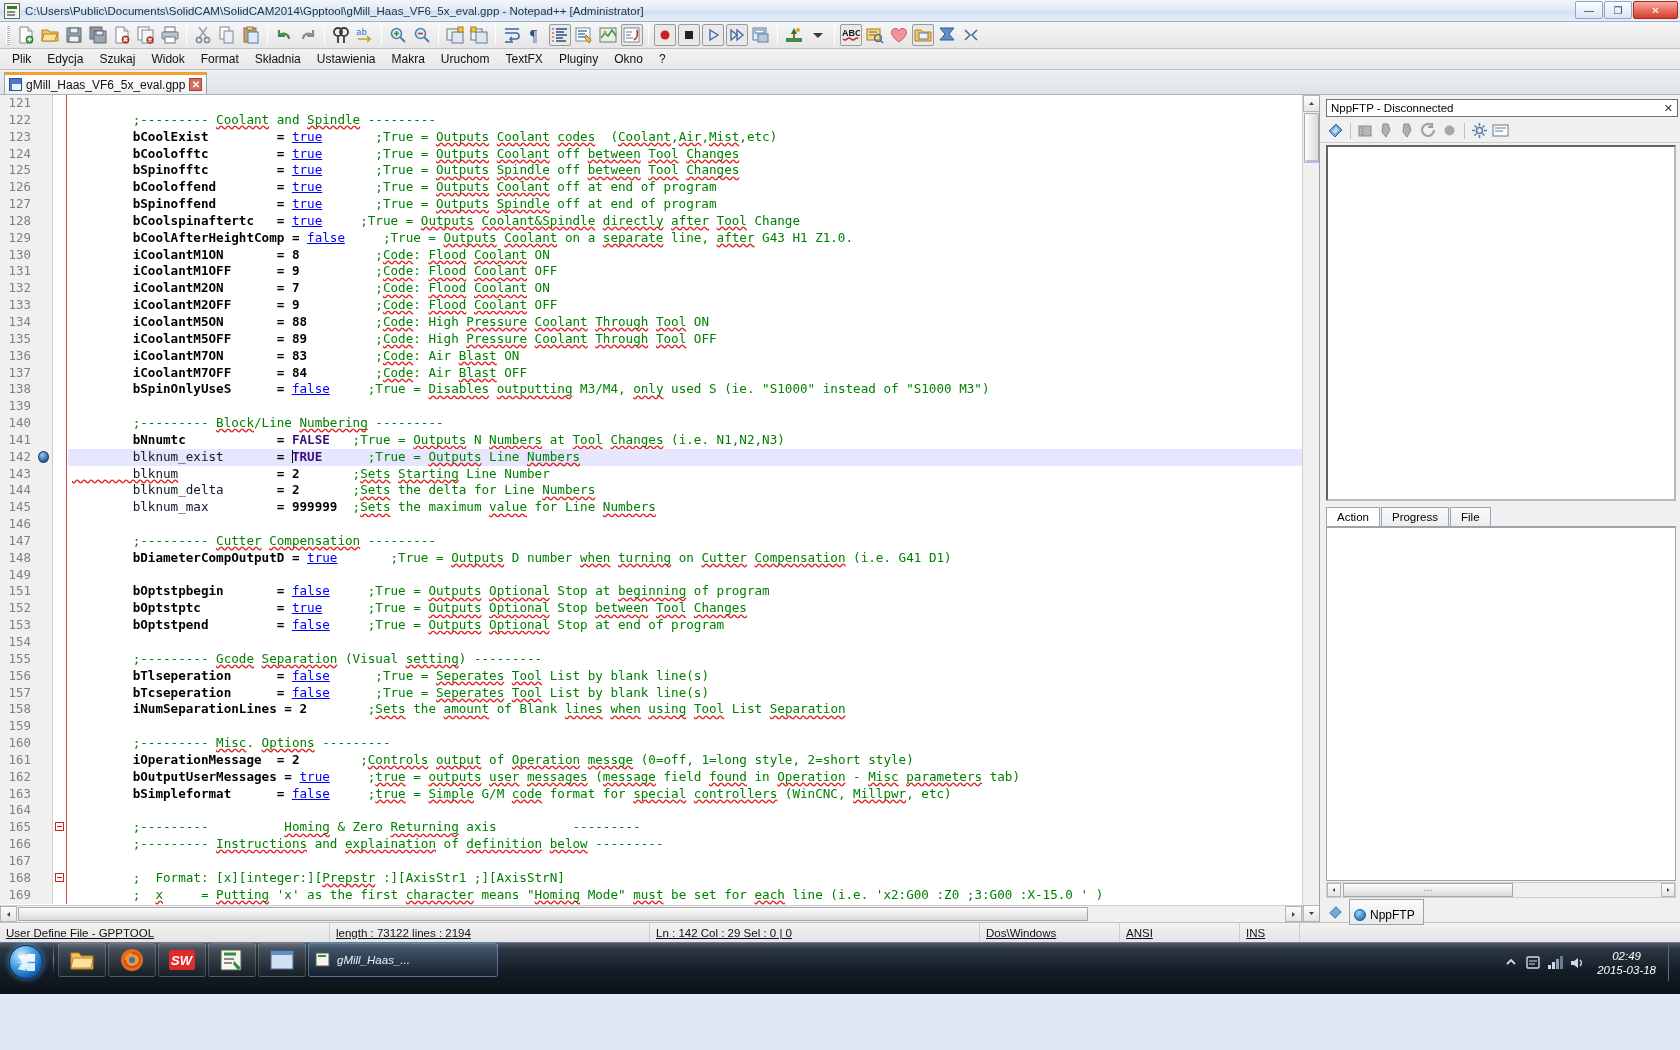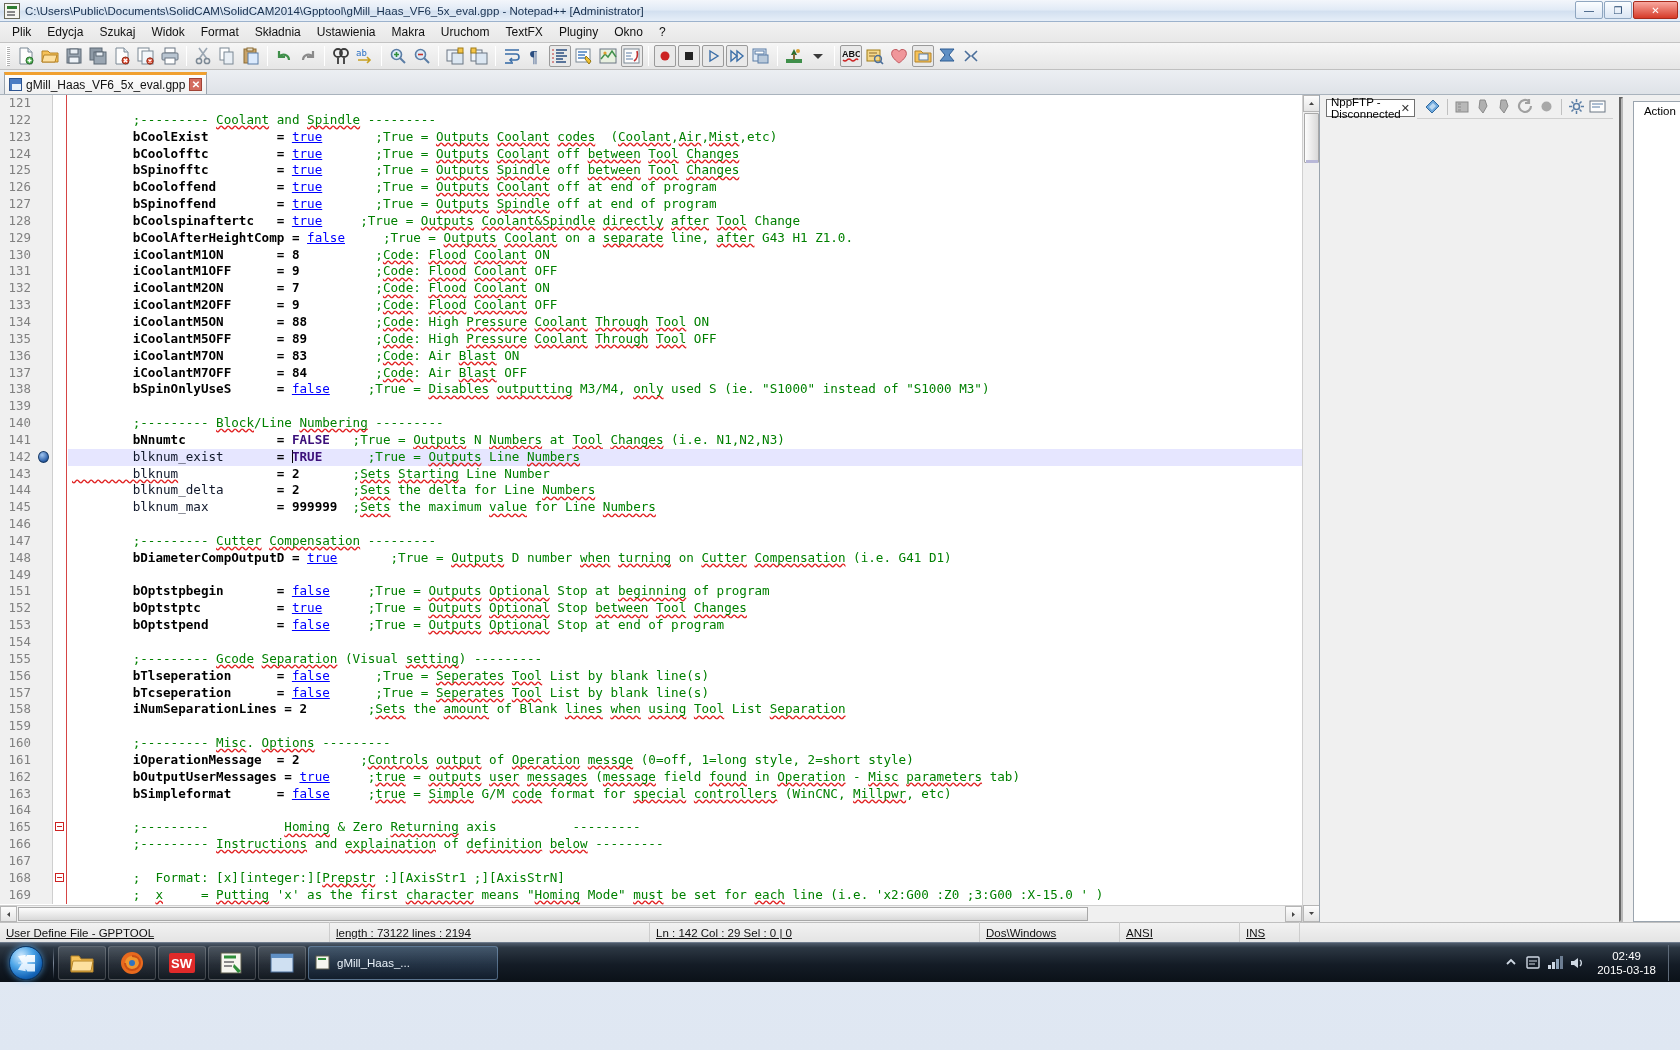--- a/index.html
+++ b/index.html
@@ -264,21 +264,21 @@
   .hsb-thumb {
     position:absolute; top:1px; height:14px;
     background: linear-gradient(#fdfdfd,#d9d9d9);
     border:1px solid #a8a8a8;
   }
 
   
   #ftp-panel {
     width: 360px; flex: none;
     background: #f0f0f0;
-    display: flex; flex-direction: row;
+    display: flex; flex-direction: column; text-align: right;
   }
   .ftp-title {
     height: 18px;
     display: flex; align-items: center; justify-content: space-between;
     padding: 0 4px;
     border: 1px solid #707070;
     background: #fff;
     font-size: 11.5px; color: #000;
     margin: 4px 2px 2px 6px;
   }
@@ -322,24 +322,24 @@
     height: 16px; margin: 1px 4px 2px 6px;
     background: #f0f0f0; position: relative;
     border: 1px solid #cfcfcf;
   }
   .ftp-statusrow {
     display:flex; align-items:center; gap:4px;
     margin: 2px 4px 0 6px; height: 20px;
   }
   .ftp-statustab {
     display:flex; align-items:center; gap:4px;
-    padding: 2px 8px 2px 4px;
+    padding: 8px 8px 2px 4px;
     background: linear-gradient(#fbfbfb,#e8e8e8);
     border: 1px solid #9aa4ae;
-    font-size: 17px;
+    font-size: 12px;
   }
   .ftp-globe {
     width:12px;height:12px;border-radius:50%;
     background: radial-gradient(circle at 35% 30%, #9fd7f5, #2b7fc4 70%);
     border:1px solid #1a5e95; flex:none;
   }
 
   
   #statusbar {
     height: 20px;
@@ -350,25 +350,26 @@
   }
   .sb-cell {
     padding: 12px 6px; height: 20px;
     display: flex; align-items: center;
     border-right: 1px solid #cdcdcd;
     white-space: nowrap; overflow: hidden; text-decoration: underline;
   }
 
   
   #taskbar {
-    height: 40px;
+    height: 52px;
     background: linear-gradient(#4f5b6b 0%, #2c3743 12%, #141c26 55%, #0b1118 100%);
-    display: flex; align-items: center;
+    display: flex; align-items: flex-start;
     border-top: 1px solid #6e7b8c;
     position: relative;
+    font-style: italic;
   }
   #startorb {
     width: 48px; height: 38px; margin-left: 2px;
     display:flex; align-items:center; justify-content:center; flex:none;
   }
   #startorb .orb {
     width: 34px; height: 34px; border-radius: 50%;
     background: radial-gradient(circle at 35% 28%, #cfe9ff 0%, #4ea6e8 38%, #1565b8 70%, #0b3f7e 100%);
     border: 1px solid #0a3a6e;
     box-shadow: 0 0 6px rgba(90,180,255,.7);
@@ -419,308 +420,308 @@
 <div id="app">
 
   <div id="titlebar">
     <div class="tb-icon"></div>
     <div id="title-text">C:\Users\Public\Documents\SolidCAM\SolidCAM2014\Gpptool\gMill_Haas_VF6_5x_eval.gpp - Notepad++ [Administrator]</div>
     <div class="win-btns">
       <div class="win-btn">—</div>
       <div class="win-btn">❐</div>
       <div class="win-btn close">✕</div>
     </div>
+  </div>
+
+  <div id="toolbar">
+    <div class="tb-grip"></div>
+
+    <div class="tbi">
+        <svg width="18" height="18" viewBox="0 0 18 18">
+          <path d="M3 1h8l4 4v12H3z" fill="#fdfdfd" stroke="#7b8894"></path>
+          <path d="M11 1v4h4" fill="#dbe6f0" stroke="#7b8894"></path>
+          <circle cx="12.5" cy="13.5" r="3.5" fill="#4caf50" stroke="#2c6e2f"></circle>
+          <path d="M12.5 11.5v4M10.5 13.5h4" stroke="#fff" stroke-width="1.4"></path>
+        </svg>
+      </div>
+    <div class="tbi">
+        <svg width="18" height="18" viewBox="0 0 18 18">
+          <path d="M1 4h6l2 2h8v9H1z" fill="#f6c259" stroke="#b58326"></path>
+          <path d="M3 8h13l-2 7H1z" fill="#fde0a0" stroke="#b58326"></path>
+        </svg>
+      </div>
+    <div class="tbi">
+        <svg width="18" height="18" viewBox="0 0 18 18">
+          <rect x="2" y="2" width="14" height="14" fill="#9aa6b2" stroke="#5d6875"></rect>
+          <rect x="5" y="2" width="8" height="5" fill="#e8eef4" stroke="#5d6875"></rect>
+          <rect x="4" y="10" width="10" height="6" fill="#eef3f8" stroke="#5d6875"></rect>
+        </svg>
+      </div>
+    <div class="tbi">
+        <svg width="18" height="18" viewBox="0 0 18 18">
+          <rect x="1" y="1" width="12" height="12" fill="#8e9aa6" stroke="#5d6875"></rect>
+          <rect x="5" y="5" width="12" height="12" fill="#9aa6b2" stroke="#5d6875"></rect>
+          <rect x="7" y="5" width="7" height="4" fill="#e8eef4" stroke="#5d6875"></rect>
+        </svg>
+      </div>
+    <div class="tbi">
+        <svg width="18" height="18" viewBox="0 0 18 18">
+          <path d="M3 1h8l4 4v12H3z" fill="#fdfdfd" stroke="#7b8894"></path>
+          <path d="M11 1v4h4" fill="#dbe6f0" stroke="#7b8894"></path>
+          <circle cx="12.5" cy="13.5" r="3.5" fill="#e04a2f" stroke="#8d2b18"></circle>
+          <path d="M10.8 11.8l3.4 3.4M14.2 11.8l-3.4 3.4" stroke="#fff" stroke-width="1.4"></path>
+        </svg>
+      </div>
+    <div class="tbi">
+        <svg width="18" height="18" viewBox="0 0 18 18">
+          <rect x="1" y="1" width="11" height="13" fill="#fdfdfd" stroke="#7b8894"></rect>
+          <rect x="5" y="4" width="11" height="13" fill="#f2f6fa" stroke="#7b8894"></rect>
+          <circle cx="13" cy="14" r="3.2" fill="#e04a2f" stroke="#8d2b18"></circle>
+          <path d="M11.5 12.5l3 3M14.5 12.5l-3 3" stroke="#fff" stroke-width="1.3"></path>
+        </svg>
+      </div>
+    <div class="tbi">
+        <svg width="18" height="18" viewBox="0 0 18 18">
+          <rect x="4" y="1" width="10" height="5" fill="#fff" stroke="#6b7683"></rect>
+          <rect x="1" y="6" width="16" height="7" rx="1" fill="#b9c5d1" stroke="#6b7683"></rect>
+          <rect x="4" y="11" width="10" height="6" fill="#fff" stroke="#6b7683"></rect>
+        </svg>
+      </div>
+
+    <div class="tbsep"></div>
+
+    <div class="tbi">
+        <svg width="18" height="18" viewBox="0 0 18 18">
+          <path d="M5 1l8 11M13 1L5 12" stroke="#9aa6b2" stroke-width="1.6" fill="none"></path>
+          <circle cx="5" cy="14" r="2.6" fill="none" stroke="#7b8894" stroke-width="1.5"></circle>
+          <circle cx="13" cy="14" r="2.6" fill="none" stroke="#7b8894" stroke-width="1.5"></circle>
+        </svg>
+      </div>
+    <div class="tbi">
+        <svg width="18" height="18" viewBox="0 0 18 18">
+          <rect x="2" y="1" width="9" height="12" fill="#fff" stroke="#7b8894"></rect>
+          <rect x="6" y="5" width="9" height="12" fill="#e9eff5" stroke="#7b8894"></rect>
+        </svg>
+      </div>
+    <div class="tbi">
+        <svg width="18" height="18" viewBox="0 0 18 18">
+          <rect x="2" y="2" width="12" height="14" fill="#c9a46a" stroke="#8a6a33"></rect>
+          <rect x="5" y="1" width="6" height="3" fill="#e8e0cc" stroke="#8a6a33"></rect>
+          <rect x="6" y="6" width="10" height="11" fill="#dbeafd" stroke="#5a7da5"></rect>
+        </svg>
+      </div>
+
+    <div class="tbsep"></div>
+
+    <div class="tbi">
+        <svg width="18" height="18" viewBox="0 0 18 18">
+          <path d="M14 13a5.5 5.5 0 0 0-10-3" fill="none" stroke="#3f8f4a" stroke-width="2.2"></path>
+          <path d="M4 4v6h6" fill="none" stroke="#3f8f4a" stroke-width="2.2"></path>
+        </svg>
+      </div>
+    <div class="tbi">
+        <svg width="18" height="18" viewBox="0 0 18 18">
+          <path d="M4 13a5.5 5.5 0 0 1 10-3" fill="none" stroke="#8a8a8a" stroke-width="2.2"></path>
+          <path d="M14 4v6H8" fill="none" stroke="#8a8a8a" stroke-width="2.2"></path>
+        </svg>
+      </div>
+
+    <div class="tbsep"></div>
+
+    <div class="tbi">
+        <svg width="18" height="18" viewBox="0 0 18 18">
+          <circle cx="6" cy="6" r="4" fill="none" stroke="#3a3a3a" stroke-width="1.8"></circle>
+          <circle cx="12" cy="6" r="4" fill="none" stroke="#3a3a3a" stroke-width="1.8"></circle>
+          <path d="M6 11v6M12 11v6" stroke="#3a3a3a" stroke-width="1.8"></path>
+        </svg>
+      </div>
+    <div class="tbi">
+        <svg width="18" height="18" viewBox="0 0 18 18">
+          <text x="0" y="9" font-size="9" fill="#2a6fc4" font-family="monospace">ab</text>
+          <path d="M2 13h12M11 10l3 3-3 3" stroke="#c8a020" stroke-width="1.6" fill="none"></path>
+        </svg>
+      </div>
+
+    <div class="tbsep"></div>
+
+    <div class="tbi">
+        <svg width="18" height="18" viewBox="0 0 18 18">
+          <circle cx="7.5" cy="7.5" r="5" fill="#dcebf8" stroke="#5a7da5" stroke-width="1.6"></circle>
+          <path d="M11 11l5 5" stroke="#5a7da5" stroke-width="2"></path>
+          <path d="M7.5 5v5M5 7.5h5" stroke="#2f8f3a" stroke-width="1.6"></path>
+        </svg>
+      </div>
+    <div class="tbi">
+        <svg width="18" height="18" viewBox="0 0 18 18">
+          <circle cx="7.5" cy="7.5" r="5" fill="#dcebf8" stroke="#5a7da5" stroke-width="1.6"></circle>
+          <path d="M11 11l5 5" stroke="#5a7da5" stroke-width="2"></path>
+          <path d="M5 7.5h5" stroke="#c8322a" stroke-width="1.6"></path>
+        </svg>
+      </div>
+
+    <div class="tbsep"></div>
+
+    <div class="tbi">
+        <svg width="18" height="18" viewBox="0 0 18 18">
+          <rect x="1" y="3" width="11" height="11" fill="#eef3f8" stroke="#6b7683"></rect>
+          <rect x="6" y="6" width="11" height="11" fill="#dce7f2" stroke="#6b7683"></rect>
+          <rect x="12" y="1" width="5" height="5" fill="#f5c54a" stroke="#a07c17"></rect>
+        </svg>
+      </div>
+    <div class="tbi">
+        <svg width="18" height="18" viewBox="0 0 18 18">
+          <rect x="1" y="3" width="11" height="11" fill="#eef3f8" stroke="#6b7683"></rect>
+          <rect x="6" y="6" width="11" height="11" fill="#dce7f2" stroke="#6b7683"></rect>
+          <rect x="1" y="1" width="5" height="5" fill="#f5c54a" stroke="#a07c17"></rect>
+        </svg>
+      </div>
+
+    <div class="tbsep"></div>
+
+    <div class="tbi">
+        <svg width="18" height="18" viewBox="0 0 18 18">
+          <path d="M2 3h14M2 7h11a3 3 0 0 1 0 6H7" stroke="#3a6ea8" stroke-width="1.6" fill="none"></path>
+          <path d="M9 11l-2 2 2 2" stroke="#3a6ea8" stroke-width="1.6" fill="none"></path>
+          <path d="M2 16h8" stroke="#3a6ea8" stroke-width="1.6"></path>
+        </svg>
+      </div>
+    <div class="tbi">
+        <svg width="18" height="18" viewBox="0 0 18 18">
+          <text x="3" y="15" font-size="16" fill="#2a4d80" font-family="serif">¶</text>
+        </svg>
+      </div>
+    <div class="tbi framed">
+        <svg width="18" height="18" viewBox="0 0 18 18">
+          <path d="M2 2v14" stroke="#c03030" stroke-dasharray="2 2"></path>
+          <path d="M5 3h11M5 6h8M5 9h11M5 12h7M5 15h10" stroke="#2a4d80" stroke-width="1.5"></path>
+        </svg>
+      </div>
+    <div class="tbi">
+        <svg width="18" height="18" viewBox="0 0 18 18">
+          <rect x="1" y="2" width="14" height="13" fill="#fdfdfd" stroke="#7b8894"></rect>
+          <path d="M3 5h9M3 8h7M3 11h9" stroke="#4a80c0" stroke-width="1.3"></path>
+          <path d="M11 9l5 5-2 3-4-5z" fill="#f2c232" stroke="#9a7a12"></path>
+        </svg>
+      </div>
+    <div class="tbi">
+        <svg width="18" height="18" viewBox="0 0 18 18">
+          <rect x="1" y="2" width="16" height="14" fill="#e8f0e0" stroke="#6b7683"></rect>
+          <path d="M2 12l4-5 3 3 4-6 4 6" fill="none" stroke="#3f8f4a" stroke-width="1.5"></path>
+          <circle cx="6" cy="6" r="1.6" fill="#e0a030"></circle>
+        </svg>
+      </div>
+    <div class="tbi framed">
+        <svg width="18" height="18" viewBox="0 0 18 18">
+          <rect x="1" y="2" width="15" height="14" fill="#fdfdfd" stroke="#7b8894"></rect>
+          <path d="M3 6h6M3 9h5M3 12h7" stroke="#5a7da5" stroke-width="1.2"></path>
+          <path d="M11 14c3-2 4-6 3-10" stroke="#c03030" stroke-width="1.6" fill="none"></path>
+        </svg>
+      </div>
+
+    <div class="tbsep"></div>
+
+    <div class="tbi framed">
+        <svg width="18" height="18" viewBox="0 0 18 18">
+          <circle cx="9" cy="9" r="4.5" fill="#cc2222"></circle>
+        </svg>
+      </div>
+    <div class="tbi framed">
+        <svg width="18" height="18" viewBox="0 0 18 18">
+          <rect x="5" y="5" width="8" height="8" fill="#222"></rect>
+        </svg>
+      </div>
+    <div class="tbi framed">
+        <svg width="18" height="18" viewBox="0 0 18 18">
+          <path d="M6 4l8 5-8 5z" fill="none" stroke="#3a6ea8" stroke-width="1.4"></path>
+        </svg>
+      </div>
+    <div class="tbi framed">
+        <svg width="18" height="18" viewBox="0 0 18 18">
+          <path d="M3 4l6 5-6 5z" fill="none" stroke="#3a6ea8" stroke-width="1.4"></path>
+          <path d="M9 4l6 5-6 5z" fill="none" stroke="#3a6ea8" stroke-width="1.4"></path>
+        </svg>
+      </div>
+    <div class="tbi">
+        <svg width="18" height="18" viewBox="0 0 18 18">
+          <rect x="1" y="2" width="13" height="12" fill="#dfe9f4" stroke="#5a7da5"></rect>
+          <rect x="3" y="4" width="9" height="3" fill="#fff" stroke="#5a7da5"></rect>
+          <rect x="6" y="8" width="10" height="8" fill="#b9c9da" stroke="#5a7da5"></rect>
+        </svg>
+      </div>
+
+    <div class="tbsep"></div>
+
+    <div class="tbi">
+        <svg width="18" height="18" viewBox="0 0 18 18">
+          <rect x="1" y="12" width="16" height="4" fill="#3f8f4a"></rect>
+          <path d="M9 2l3 6H6z" fill="#2c6e2f"></path>
+          <rect x="8" y="7" width="2" height="6" fill="#8a6a33"></rect>
+          <circle cx="13" cy="4" r="2" fill="#d9a033"></circle>
+        </svg>
+      </div>
+    <div class="tbi">
+        <svg width="18" height="18" viewBox="0 0 18 18">
+          <path d="M4 7h10l-5 5z" fill="#3a3a3a"></path>
+        </svg>
+      </div>
+
+    <div class="tbsep"></div>
+
+    <div class="tbi framed">
+        <svg width="18" height="18" viewBox="0 0 18 18">
+          <text x="0" y="10" font-size="9" font-weight="bold" fill="#111" font-family="sans-serif">ABC</text>
+          <path d="M1 13q2 2 4 0t4 0 4 0 3 0" stroke="#cc2222" stroke-width="1.4" fill="none"></path>
+        </svg>
+      </div>
+    <div class="tbi">
+        <svg width="18" height="18" viewBox="0 0 18 18">
+          <rect x="1" y="3" width="13" height="11" fill="#f5d88a" stroke="#a07c17"></rect>
+          <path d="M3 6h8M3 9h6" stroke="#8a6a33" stroke-width="1.2"></path>
+          <circle cx="12" cy="12" r="3.4" fill="none" stroke="#4a6e9a" stroke-width="1.5"></circle>
+          <path d="M14.4 14.4l2.6 2.6" stroke="#4a6e9a" stroke-width="1.6"></path>
+        </svg>
+      </div>
+    <div class="tbi">
+        <svg width="18" height="18" viewBox="0 0 18 18">
+          <path d="M9 16S1.6 11.2 1.6 6.4A3.9 3.9 0 0 1 9 4.6a3.9 3.9 0 0 1 7.4 1.8C16.4 11.2 9 16 9 16z" fill="#f0969a" stroke="#c05a60"></path>
+        </svg>
+      </div>
+    <div class="tbi framed">
+        <svg width="18" height="18" viewBox="0 0 18 18">
+          <path d="M1 4h6l2 2h8v9H1z" fill="#f6c259" stroke="#b58326"></path>
+          <rect x="5" y="7" width="9" height="6" fill="#eef3f8" stroke="#5a7da5"></rect>
+        </svg>
+      </div>
+    <div class="tbi">
+        <svg width="18" height="18" viewBox="0 0 18 18">
+          <path d="M2 2h14l-5 6 5 6H2l5-6z" fill="#5f8fc4" stroke="#2f5c92"></path>
+        </svg>
+      </div>
+    <div class="tbi">
+        <svg width="18" height="18" viewBox="0 0 18 18">
+          <path d="M3 4l5 5-5 5M15 4l-5 5 5 5" fill="none" stroke="#4a6e9a" stroke-width="1.6"></path>
+        </svg>
+      </div>
   </div>
 
   <div id="menubar">
       <div class="menu-item">Plik</div>
       <div class="menu-item">Edycja</div>
       <div class="menu-item">Szukaj</div>
       <div class="menu-item">Widok</div>
       <div class="menu-item">Format</div>
       <div class="menu-item">Składnia</div>
       <div class="menu-item">Ustawienia</div>
       <div class="menu-item">Makra</div>
       <div class="menu-item">Uruchom</div>
       <div class="menu-item">TextFX</div>
       <div class="menu-item">Pluginy</div>
       <div class="menu-item">Okno</div>
       <div class="menu-item">?</div>
     </div>
-
-  <div id="toolbar">
-    <div class="tb-grip"></div>
-
-    <div class="tbi">
-        <svg width="18" height="18" viewBox="0 0 18 18">
-          <path d="M3 1h8l4 4v12H3z" fill="#fdfdfd" stroke="#7b8894"></path>
-          <path d="M11 1v4h4" fill="#dbe6f0" stroke="#7b8894"></path>
-          <circle cx="12.5" cy="13.5" r="3.5" fill="#4caf50" stroke="#2c6e2f"></circle>
-          <path d="M12.5 11.5v4M10.5 13.5h4" stroke="#fff" stroke-width="1.4"></path>
-        </svg>
-      </div>
-    <div class="tbi">
-        <svg width="18" height="18" viewBox="0 0 18 18">
-          <path d="M1 4h6l2 2h8v9H1z" fill="#f6c259" stroke="#b58326"></path>
-          <path d="M3 8h13l-2 7H1z" fill="#fde0a0" stroke="#b58326"></path>
-        </svg>
-      </div>
-    <div class="tbi">
-        <svg width="18" height="18" viewBox="0 0 18 18">
-          <rect x="2" y="2" width="14" height="14" fill="#9aa6b2" stroke="#5d6875"></rect>
-          <rect x="5" y="2" width="8" height="5" fill="#e8eef4" stroke="#5d6875"></rect>
-          <rect x="4" y="10" width="10" height="6" fill="#eef3f8" stroke="#5d6875"></rect>
-        </svg>
-      </div>
-    <div class="tbi">
-        <svg width="18" height="18" viewBox="0 0 18 18">
-          <rect x="1" y="1" width="12" height="12" fill="#8e9aa6" stroke="#5d6875"></rect>
-          <rect x="5" y="5" width="12" height="12" fill="#9aa6b2" stroke="#5d6875"></rect>
-          <rect x="7" y="5" width="7" height="4" fill="#e8eef4" stroke="#5d6875"></rect>
-        </svg>
-      </div>
-    <div class="tbi">
-        <svg width="18" height="18" viewBox="0 0 18 18">
-          <path d="M3 1h8l4 4v12H3z" fill="#fdfdfd" stroke="#7b8894"></path>
-          <path d="M11 1v4h4" fill="#dbe6f0" stroke="#7b8894"></path>
-          <circle cx="12.5" cy="13.5" r="3.5" fill="#e04a2f" stroke="#8d2b18"></circle>
-          <path d="M10.8 11.8l3.4 3.4M14.2 11.8l-3.4 3.4" stroke="#fff" stroke-width="1.4"></path>
-        </svg>
-      </div>
-    <div class="tbi">
-        <svg width="18" height="18" viewBox="0 0 18 18">
-          <rect x="1" y="1" width="11" height="13" fill="#fdfdfd" stroke="#7b8894"></rect>
-          <rect x="5" y="4" width="11" height="13" fill="#f2f6fa" stroke="#7b8894"></rect>
-          <circle cx="13" cy="14" r="3.2" fill="#e04a2f" stroke="#8d2b18"></circle>
-          <path d="M11.5 12.5l3 3M14.5 12.5l-3 3" stroke="#fff" stroke-width="1.3"></path>
-        </svg>
-      </div>
-    <div class="tbi">
-        <svg width="18" height="18" viewBox="0 0 18 18">
-          <rect x="4" y="1" width="10" height="5" fill="#fff" stroke="#6b7683"></rect>
-          <rect x="1" y="6" width="16" height="7" rx="1" fill="#b9c5d1" stroke="#6b7683"></rect>
-          <rect x="4" y="11" width="10" height="6" fill="#fff" stroke="#6b7683"></rect>
-        </svg>
-      </div>
-
-    <div class="tbsep"></div>
-
-    <div class="tbi">
-        <svg width="18" height="18" viewBox="0 0 18 18">
-          <path d="M5 1l8 11M13 1L5 12" stroke="#9aa6b2" stroke-width="1.6" fill="none"></path>
-          <circle cx="5" cy="14" r="2.6" fill="none" stroke="#7b8894" stroke-width="1.5"></circle>
-          <circle cx="13" cy="14" r="2.6" fill="none" stroke="#7b8894" stroke-width="1.5"></circle>
-        </svg>
-      </div>
-    <div class="tbi">
-        <svg width="18" height="18" viewBox="0 0 18 18">
-          <rect x="2" y="1" width="9" height="12" fill="#fff" stroke="#7b8894"></rect>
-          <rect x="6" y="5" width="9" height="12" fill="#e9eff5" stroke="#7b8894"></rect>
-        </svg>
-      </div>
-    <div class="tbi">
-        <svg width="18" height="18" viewBox="0 0 18 18">
-          <rect x="2" y="2" width="12" height="14" fill="#c9a46a" stroke="#8a6a33"></rect>
-          <rect x="5" y="1" width="6" height="3" fill="#e8e0cc" stroke="#8a6a33"></rect>
-          <rect x="6" y="6" width="10" height="11" fill="#dbeafd" stroke="#5a7da5"></rect>
-        </svg>
-      </div>
-
-    <div class="tbsep"></div>
-
-    <div class="tbi">
-        <svg width="18" height="18" viewBox="0 0 18 18">
-          <path d="M14 13a5.5 5.5 0 0 0-10-3" fill="none" stroke="#3f8f4a" stroke-width="2.2"></path>
-          <path d="M4 4v6h6" fill="none" stroke="#3f8f4a" stroke-width="2.2"></path>
-        </svg>
-      </div>
-    <div class="tbi">
-        <svg width="18" height="18" viewBox="0 0 18 18">
-          <path d="M4 13a5.5 5.5 0 0 1 10-3" fill="none" stroke="#8a8a8a" stroke-width="2.2"></path>
-          <path d="M14 4v6H8" fill="none" stroke="#8a8a8a" stroke-width="2.2"></path>
-        </svg>
-      </div>
-
-    <div class="tbsep"></div>
-
-    <div class="tbi">
-        <svg width="18" height="18" viewBox="0 0 18 18">
-          <circle cx="6" cy="6" r="4" fill="none" stroke="#3a3a3a" stroke-width="1.8"></circle>
-          <circle cx="12" cy="6" r="4" fill="none" stroke="#3a3a3a" stroke-width="1.8"></circle>
-          <path d="M6 11v6M12 11v6" stroke="#3a3a3a" stroke-width="1.8"></path>
-        </svg>
-      </div>
-    <div class="tbi">
-        <svg width="18" height="18" viewBox="0 0 18 18">
-          <text x="0" y="9" font-size="9" fill="#2a6fc4" font-family="monospace">ab</text>
-          <path d="M2 13h12M11 10l3 3-3 3" stroke="#c8a020" stroke-width="1.6" fill="none"></path>
-        </svg>
-      </div>
-
-    <div class="tbsep"></div>
-
-    <div class="tbi">
-        <svg width="18" height="18" viewBox="0 0 18 18">
-          <circle cx="7.5" cy="7.5" r="5" fill="#dcebf8" stroke="#5a7da5" stroke-width="1.6"></circle>
-          <path d="M11 11l5 5" stroke="#5a7da5" stroke-width="2"></path>
-          <path d="M7.5 5v5M5 7.5h5" stroke="#2f8f3a" stroke-width="1.6"></path>
-        </svg>
-      </div>
-    <div class="tbi">
-        <svg width="18" height="18" viewBox="0 0 18 18">
-          <circle cx="7.5" cy="7.5" r="5" fill="#dcebf8" stroke="#5a7da5" stroke-width="1.6"></circle>
-          <path d="M11 11l5 5" stroke="#5a7da5" stroke-width="2"></path>
-          <path d="M5 7.5h5" stroke="#c8322a" stroke-width="1.6"></path>
-        </svg>
-      </div>
-
-    <div class="tbsep"></div>
-
-    <div class="tbi">
-        <svg width="18" height="18" viewBox="0 0 18 18">
-          <rect x="1" y="3" width="11" height="11" fill="#eef3f8" stroke="#6b7683"></rect>
-          <rect x="6" y="6" width="11" height="11" fill="#dce7f2" stroke="#6b7683"></rect>
-          <rect x="12" y="1" width="5" height="5" fill="#f5c54a" stroke="#a07c17"></rect>
-        </svg>
-      </div>
-    <div class="tbi">
-        <svg width="18" height="18" viewBox="0 0 18 18">
-          <rect x="1" y="3" width="11" height="11" fill="#eef3f8" stroke="#6b7683"></rect>
-          <rect x="6" y="6" width="11" height="11" fill="#dce7f2" stroke="#6b7683"></rect>
-          <rect x="1" y="1" width="5" height="5" fill="#f5c54a" stroke="#a07c17"></rect>
-        </svg>
-      </div>
-
-    <div class="tbsep"></div>
-
-    <div class="tbi">
-        <svg width="18" height="18" viewBox="0 0 18 18">
-          <path d="M2 3h14M2 7h11a3 3 0 0 1 0 6H7" stroke="#3a6ea8" stroke-width="1.6" fill="none"></path>
-          <path d="M9 11l-2 2 2 2" stroke="#3a6ea8" stroke-width="1.6" fill="none"></path>
-          <path d="M2 16h8" stroke="#3a6ea8" stroke-width="1.6"></path>
-        </svg>
-      </div>
-    <div class="tbi">
-        <svg width="18" height="18" viewBox="0 0 18 18">
-          <text x="3" y="15" font-size="16" fill="#2a4d80" font-family="serif">¶</text>
-        </svg>
-      </div>
-    <div class="tbi framed">
-        <svg width="18" height="18" viewBox="0 0 18 18">
-          <path d="M2 2v14" stroke="#c03030" stroke-dasharray="2 2"></path>
-          <path d="M5 3h11M5 6h8M5 9h11M5 12h7M5 15h10" stroke="#2a4d80" stroke-width="1.5"></path>
-        </svg>
-      </div>
-    <div class="tbi">
-        <svg width="18" height="18" viewBox="0 0 18 18">
-          <rect x="1" y="2" width="14" height="13" fill="#fdfdfd" stroke="#7b8894"></rect>
-          <path d="M3 5h9M3 8h7M3 11h9" stroke="#4a80c0" stroke-width="1.3"></path>
-          <path d="M11 9l5 5-2 3-4-5z" fill="#f2c232" stroke="#9a7a12"></path>
-        </svg>
-      </div>
-    <div class="tbi">
-        <svg width="18" height="18" viewBox="0 0 18 18">
-          <rect x="1" y="2" width="16" height="14" fill="#e8f0e0" stroke="#6b7683"></rect>
-          <path d="M2 12l4-5 3 3 4-6 4 6" fill="none" stroke="#3f8f4a" stroke-width="1.5"></path>
-          <circle cx="6" cy="6" r="1.6" fill="#e0a030"></circle>
-        </svg>
-      </div>
-    <div class="tbi framed">
-        <svg width="18" height="18" viewBox="0 0 18 18">
-          <rect x="1" y="2" width="15" height="14" fill="#fdfdfd" stroke="#7b8894"></rect>
-          <path d="M3 6h6M3 9h5M3 12h7" stroke="#5a7da5" stroke-width="1.2"></path>
-          <path d="M11 14c3-2 4-6 3-10" stroke="#c03030" stroke-width="1.6" fill="none"></path>
-        </svg>
-      </div>
-
-    <div class="tbsep"></div>
-
-    <div class="tbi framed">
-        <svg width="18" height="18" viewBox="0 0 18 18">
-          <circle cx="9" cy="9" r="4.5" fill="#cc2222"></circle>
-        </svg>
-      </div>
-    <div class="tbi framed">
-        <svg width="18" height="18" viewBox="0 0 18 18">
-          <rect x="5" y="5" width="8" height="8" fill="#222"></rect>
-        </svg>
-      </div>
-    <div class="tbi framed">
-        <svg width="18" height="18" viewBox="0 0 18 18">
-          <path d="M6 4l8 5-8 5z" fill="none" stroke="#3a6ea8" stroke-width="1.4"></path>
-        </svg>
-      </div>
-    <div class="tbi framed">
-        <svg width="18" height="18" viewBox="0 0 18 18">
-          <path d="M3 4l6 5-6 5z" fill="none" stroke="#3a6ea8" stroke-width="1.4"></path>
-          <path d="M9 4l6 5-6 5z" fill="none" stroke="#3a6ea8" stroke-width="1.4"></path>
-        </svg>
-      </div>
-    <div class="tbi">
-        <svg width="18" height="18" viewBox="0 0 18 18">
-          <rect x="1" y="2" width="13" height="12" fill="#dfe9f4" stroke="#5a7da5"></rect>
-          <rect x="3" y="4" width="9" height="3" fill="#fff" stroke="#5a7da5"></rect>
-          <rect x="6" y="8" width="10" height="8" fill="#b9c9da" stroke="#5a7da5"></rect>
-        </svg>
-      </div>
-
-    <div class="tbsep"></div>
-
-    <div class="tbi">
-        <svg width="18" height="18" viewBox="0 0 18 18">
-          <rect x="1" y="12" width="16" height="4" fill="#3f8f4a"></rect>
-          <path d="M9 2l3 6H6z" fill="#2c6e2f"></path>
-          <rect x="8" y="7" width="2" height="6" fill="#8a6a33"></rect>
-          <circle cx="13" cy="4" r="2" fill="#d9a033"></circle>
-        </svg>
-      </div>
-    <div class="tbi">
-        <svg width="18" height="18" viewBox="0 0 18 18">
-          <path d="M4 7h10l-5 5z" fill="#3a3a3a"></path>
-        </svg>
-      </div>
-
-    <div class="tbsep"></div>
-
-    <div class="tbi framed">
-        <svg width="18" height="18" viewBox="0 0 18 18">
-          <text x="0" y="10" font-size="9" font-weight="bold" fill="#111" font-family="sans-serif">ABC</text>
-          <path d="M1 13q2 2 4 0t4 0 4 0 3 0" stroke="#cc2222" stroke-width="1.4" fill="none"></path>
-        </svg>
-      </div>
-    <div class="tbi">
-        <svg width="18" height="18" viewBox="0 0 18 18">
-          <rect x="1" y="3" width="13" height="11" fill="#f5d88a" stroke="#a07c17"></rect>
-          <path d="M3 6h8M3 9h6" stroke="#8a6a33" stroke-width="1.2"></path>
-          <circle cx="12" cy="12" r="3.4" fill="none" stroke="#4a6e9a" stroke-width="1.5"></circle>
-          <path d="M14.4 14.4l2.6 2.6" stroke="#4a6e9a" stroke-width="1.6"></path>
-        </svg>
-      </div>
-    <div class="tbi">
-        <svg width="18" height="18" viewBox="0 0 18 18">
-          <path d="M9 16S1.6 11.2 1.6 6.4A3.9 3.9 0 0 1 9 4.6a3.9 3.9 0 0 1 7.4 1.8C16.4 11.2 9 16 9 16z" fill="#f0969a" stroke="#c05a60"></path>
-        </svg>
-      </div>
-    <div class="tbi framed">
-        <svg width="18" height="18" viewBox="0 0 18 18">
-          <path d="M1 4h6l2 2h8v9H1z" fill="#f6c259" stroke="#b58326"></path>
-          <rect x="5" y="7" width="9" height="6" fill="#eef3f8" stroke="#5a7da5"></rect>
-        </svg>
-      </div>
-    <div class="tbi">
-        <svg width="18" height="18" viewBox="0 0 18 18">
-          <path d="M2 2h14l-5 6 5 6H2l5-6z" fill="#5f8fc4" stroke="#2f5c92"></path>
-        </svg>
-      </div>
-    <div class="tbi">
-        <svg width="18" height="18" viewBox="0 0 18 18">
-          <path d="M3 4l5 5-5 5M15 4l-5 5 5 5" fill="none" stroke="#4a6e9a" stroke-width="1.6"></path>
-        </svg>
-      </div>
-  </div>
 
   <div id="tabbar">
     <div class="doc-tab">
       <span class="tab-save-icon"></span>
       <span>gMill_Haas_VF6_5x_eval.gpp</span>
       <span class="tab-close">✕</span>
     </div>
   </div>
 
   <div id="main">

